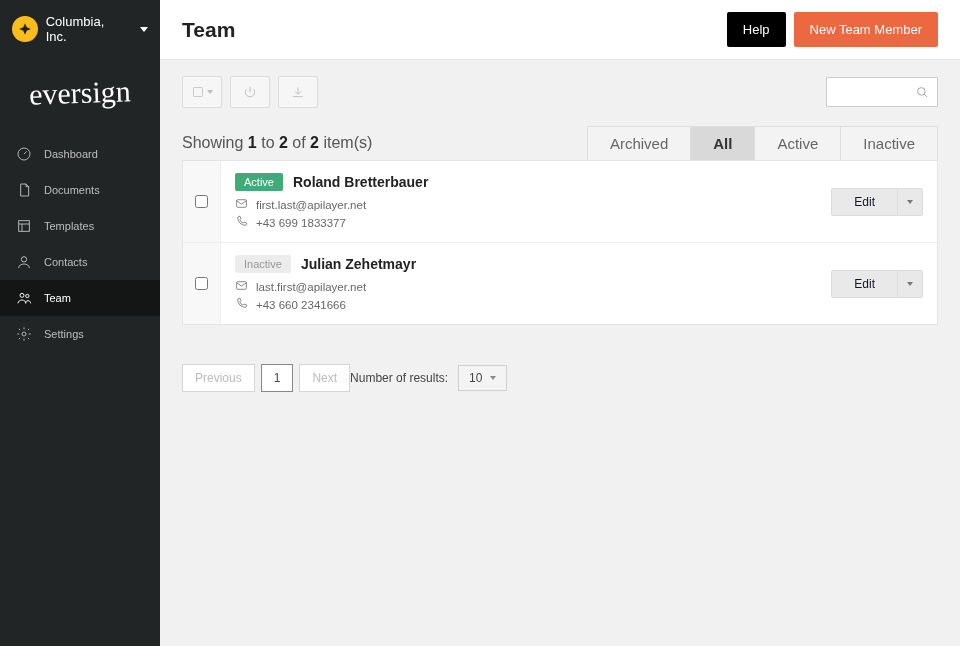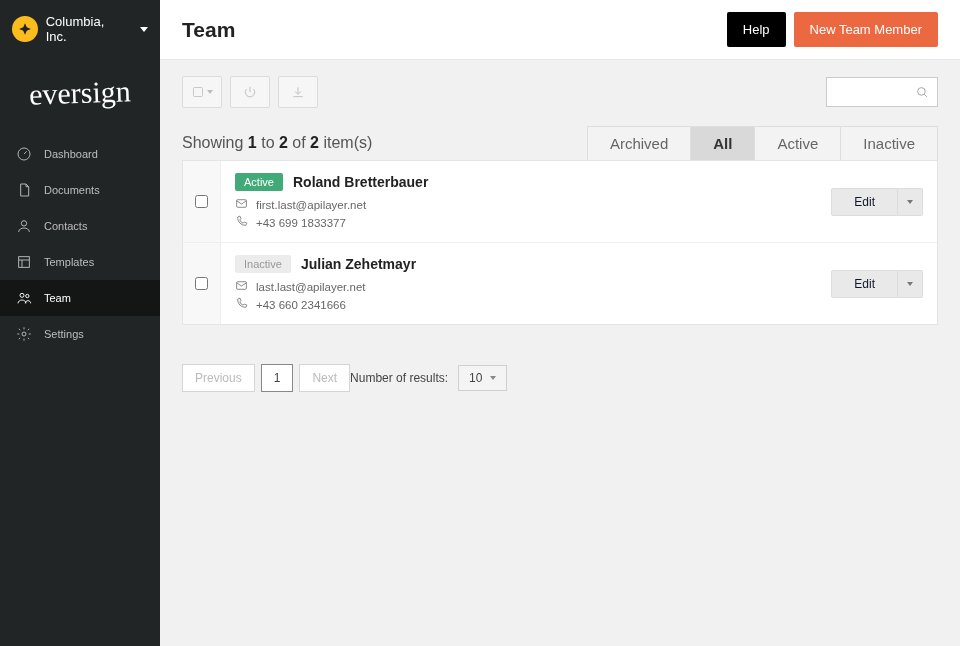--- a/index.html
+++ b/index.html
@@ -301,35 +301,35 @@
             <svg width="16" height="16" viewBox="0 0 24 24">
               <path d="M7 3h8l4 4v14H7z"></path>
               <path d="M15 3v4h4"></path>
             </svg>
           </span>
           <span>Documents</span>
         </div>
         <div class="nav-item">
           <span class="nav-icon">
             <svg width="16" height="16" viewBox="0 0 24 24">
-              <circle cx="12" cy="8" r="4"></circle>
-              <path d="M4 21c0-4 4-6 8-6s8 2 8 6"></path>
-            </svg>
-          </span>
-          <span>Contacts</span>
-        </div>
-        <div class="nav-item">
-          <span class="nav-icon">
-            <svg width="16" height="16" viewBox="0 0 24 24">
               <rect x="4" y="4" width="16" height="16"></rect>
               <line x1="4" y1="9" x2="20" y2="9"></line>
               <line x1="9" y1="9" x2="9" y2="20"></line>
             </svg>
           </span>
           <span>Templates</span>
+        </div>
+        <div class="nav-item">
+          <span class="nav-icon">
+            <svg width="16" height="16" viewBox="0 0 24 24">
+              <circle cx="12" cy="8" r="4"></circle>
+              <path d="M4 21c0-4 4-6 8-6s8 2 8 6"></path>
+            </svg>
+          </span>
+          <span>Contacts</span>
         </div>
         <div class="nav-item active">
           <span class="nav-icon">
             <svg width="16" height="16" viewBox="0 0 24 24">
               <circle cx="9" cy="8" r="3"></circle>
               <circle cx="17" cy="9" r="2.5"></circle>
               <path d="M3 20c0-3 3-5 6-5s6 2 6 5"></path>
               <path d="M14 20c0-2.5 2-4 4-4s4 1.5 4 4"></path>
             </svg>
           </span>
@@ -440,21 +440,21 @@
             <div class="row-body">
               <div class="row-head">
                 <span class="badge badge-inactive">Inactive</span>
                 <span class="member-name">Julian Zehetmayr</span>
               </div>
               <div class="detail-line">
                 <span><svg viewBox="0 0 24 24">
                     <rect x="3" y="5" width="18" height="14" rx="2"></rect>
                     <path d="M3 7l9 6 9-6"></path>
                   </svg></span>
-                <span>last.last@apilayer.net</span>
+                <span>last.first@apilayer.net</span>
               </div>
               <div class="detail-line">
                 <span><svg viewBox="0 0 24 24">
                     <path d="M5 4c0 9 6 15 15 15l2-4-5-2-2 2c-3-1-5-3-6-6l2-2-2-5z"></path>
                   </svg></span>
                 <span>+43 660 2341666</span>
               </div>
             </div>
             <div class="row-actions">
               <button class="edit-btn">Edit</button>

